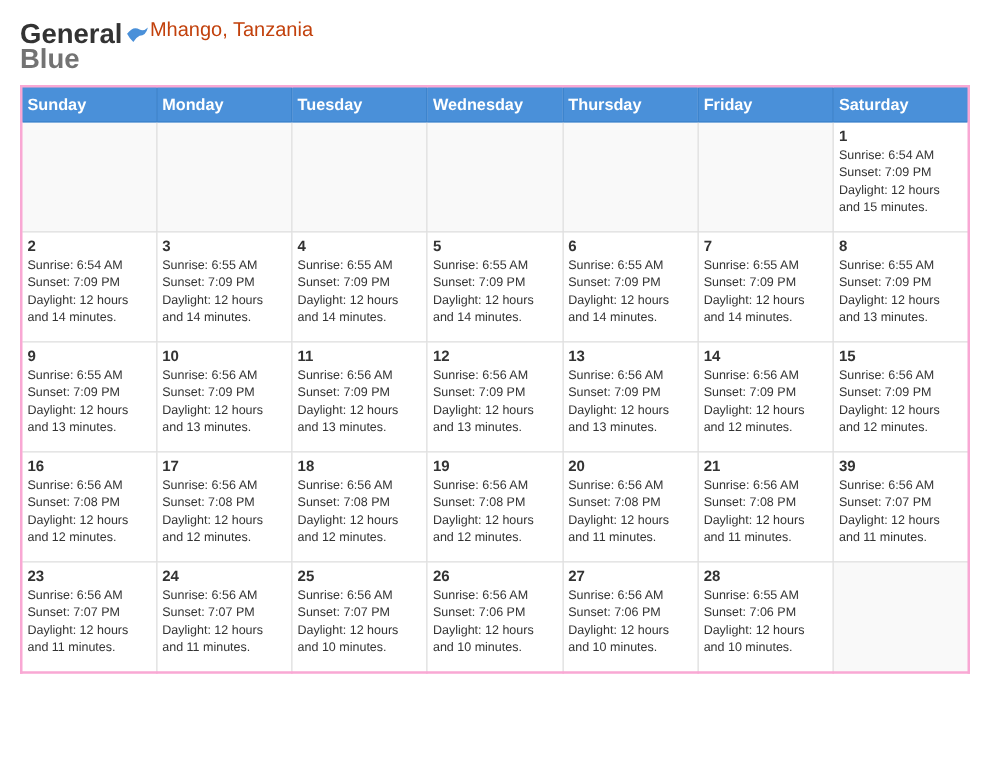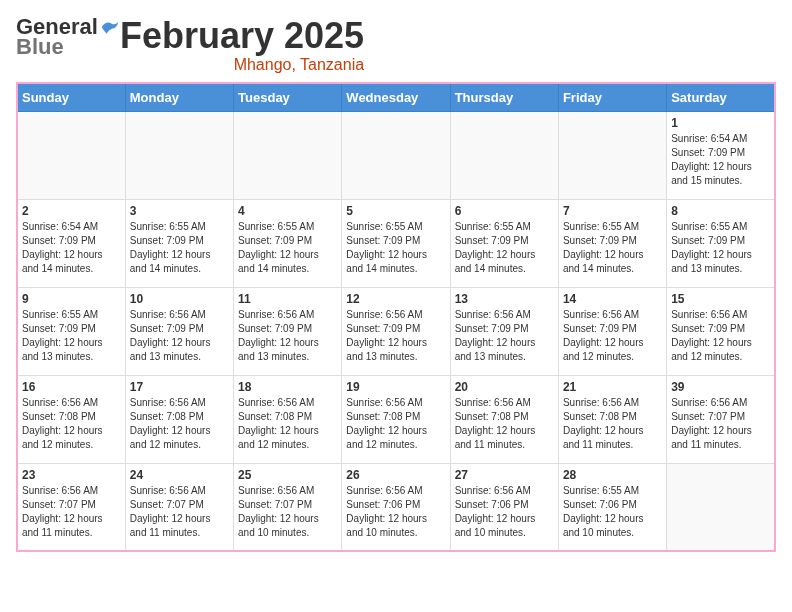--- a/index.html
+++ b/index.html
@@ -95,21 +95,20 @@
   <div class="logo">
     <div class="logo-text">
       <span class="logo-general">General</span>
       <svg class="logo-bird" viewBox="0 0 24 20" fill="none">
         <path d="M2 10 Q8 2 14 6 Q18 8 22 4 Q20 12 14 12 Q10 14 8 18 Q4 14 2 10Z" fill="#4a90d9"></path>
       </svg>
     </div>
     <span class="logo-blue" style="font-size:22px;font-weight:bold;color:#737373;margin-top:-4px;">Blue</span>
   </div>
   <div class="title-block">
-    <div class="month-title">February 2025</div>
     <div class="location">Mhango, Tanzania</div>
   </div>
 </div>
 
 <table class="calendar">
   <thead>
     <tr>
     <th>Sunday</th>
         <th>Monday</th>
         <th>Tuesday</th>

